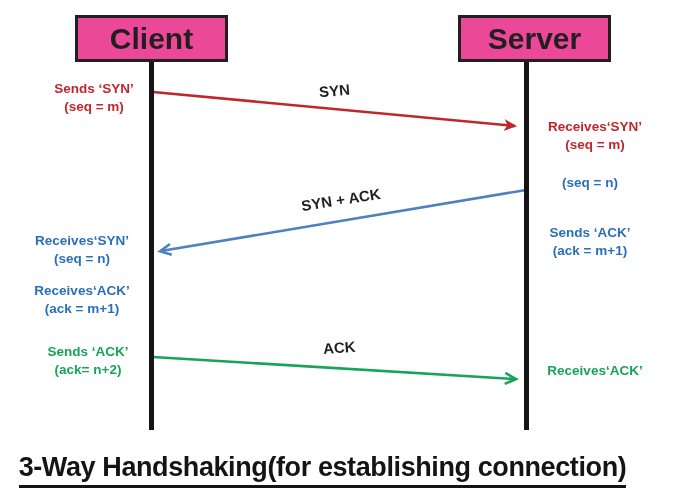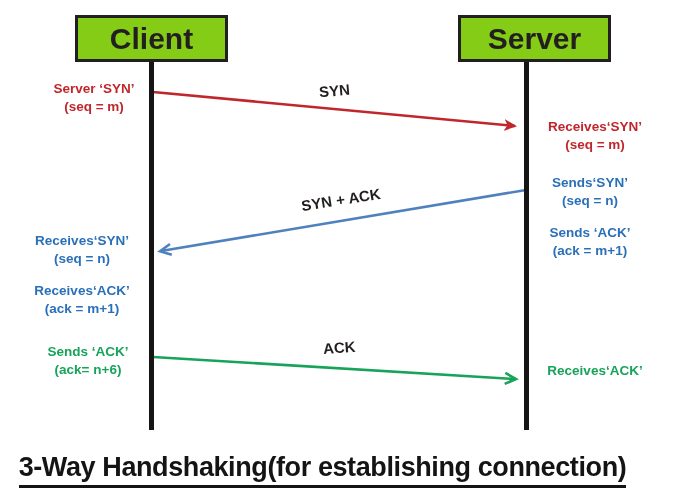--- a/index.html
+++ b/index.html
@@ -2,21 +2,21 @@
 <html><head>
 <meta charset="utf-8">
 <style>
   html,body{margin:0;padding:0;background:#ffffff;}
   #stage{
     position:relative;width:677px;height:493px;background:#ffffff;
     font-family:"Liberation Sans",sans-serif;overflow:hidden;
   }
   .actor-box{
     position:absolute;top:15px;width:147px;height:41px;
-    background:#84cc16;border:3px solid #231f20;
+    background:#ec4899;border:3px solid #231f20;
     display:flex;align-items:center;justify-content:center;
     font-size:30px;font-weight:bold;color:#231f20;z-index:3;
   }
   #client-box{left:75px;}
   #server-box{left:450px;margin-left:8px;}
   .lifeline{
     position:absolute;top:61px;width:5px;height:369px;
     background:#161414;z-index:2;
   }
   #client-lifeline{left:149px;}
@@ -74,42 +74,41 @@
     <line x1="153" y1="92" x2="515" y2="126" stroke-width="2.6" marker-end="url(#m-red)" stroke="#bf272c"></line>
     <line x1="526" y1="190" x2="161" y2="251" stroke-width="2.6" marker-end="url(#m-blue)" stroke="#4f81bd"></line>
     <line x1="153" y1="357" x2="515" y2="379" stroke-width="2.6" marker-end="url(#m-green)" stroke="#17a35a"></line>
   </svg>
 
   <div id="syn-label" class="arrow-label">SYN</div>
   <div id="synack-label" class="arrow-label">SYN + ACK</div>
   <div id="ack-label" class="arrow-label">ACK</div>
 
   <div class="note red" style="left:34px;top:80px;width:120px">
-    <div>Server ‘SYN’</div>
+    <div>Sends ‘SYN’</div>
     <div>(seq = m)</div>
   </div>
   <div class="note blue" style="left:17px;top:232px;width:130px">
     <div>Receives‘SYN’</div>
     <div>(seq = n)</div>
   </div>
   <div class="note blue" style="left:17px;top:282px;width:130px">
     <div>Receives‘ACK’</div>
     <div>(ack = m+1)</div>
   </div>
   <div class="note green" style="left:28px;top:343px;width:120px">
     <div>Sends ‘ACK’</div>
-    <div>(ack= n+6)</div>
+    <div>(ack= n+2)</div>
   </div>
 
   <div class="note red" style="left:530px;top:118px;width:130px">
     <div>Receives‘SYN’</div>
     <div>(seq = m)</div>
   </div>
   <div class="note blue" style="left:525px;top:174px;width:130px">
-    <div>Sends‘SYN’</div>
     <div>(seq = n)</div>
   </div>
   <div class="note blue" style="left:525px;top:224px;width:130px">
     <div>Sends ‘ACK’</div>
     <div>(ack = m+1)</div>
   </div>
   <div class="note green" style="left:530px;top:362px;width:130px">
     <div>Receives‘ACK’</div>
   </div>
 

